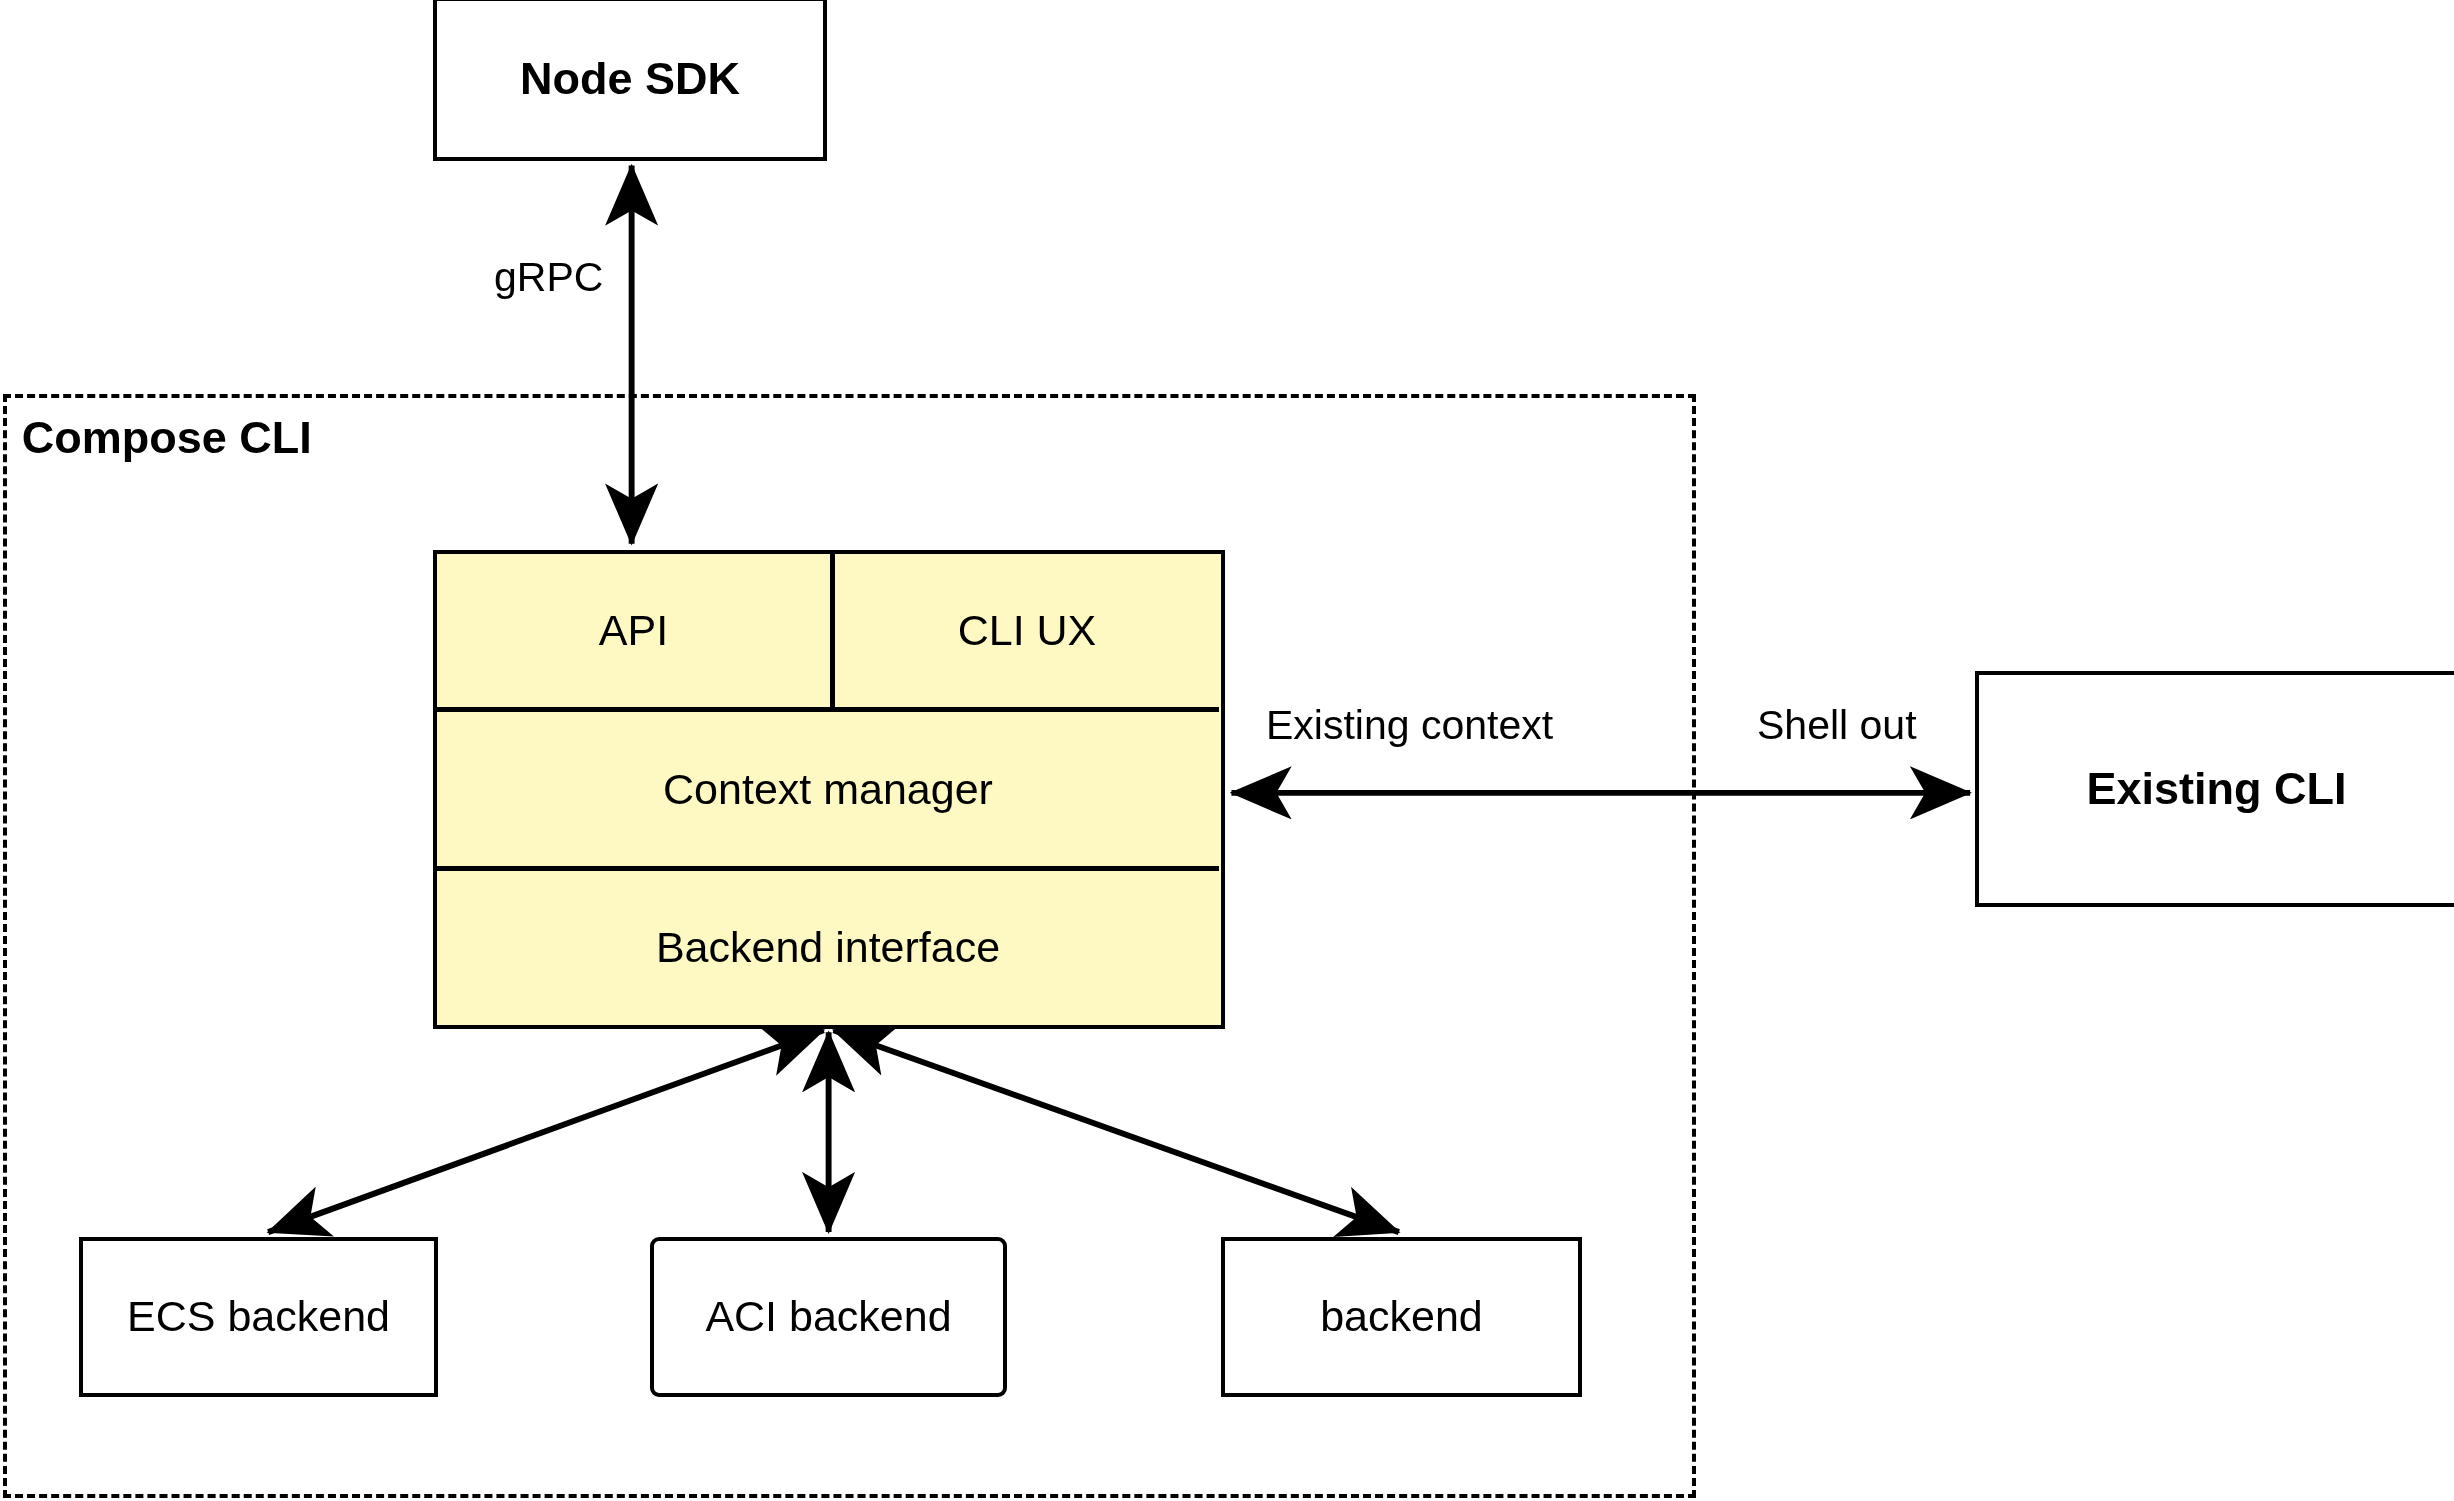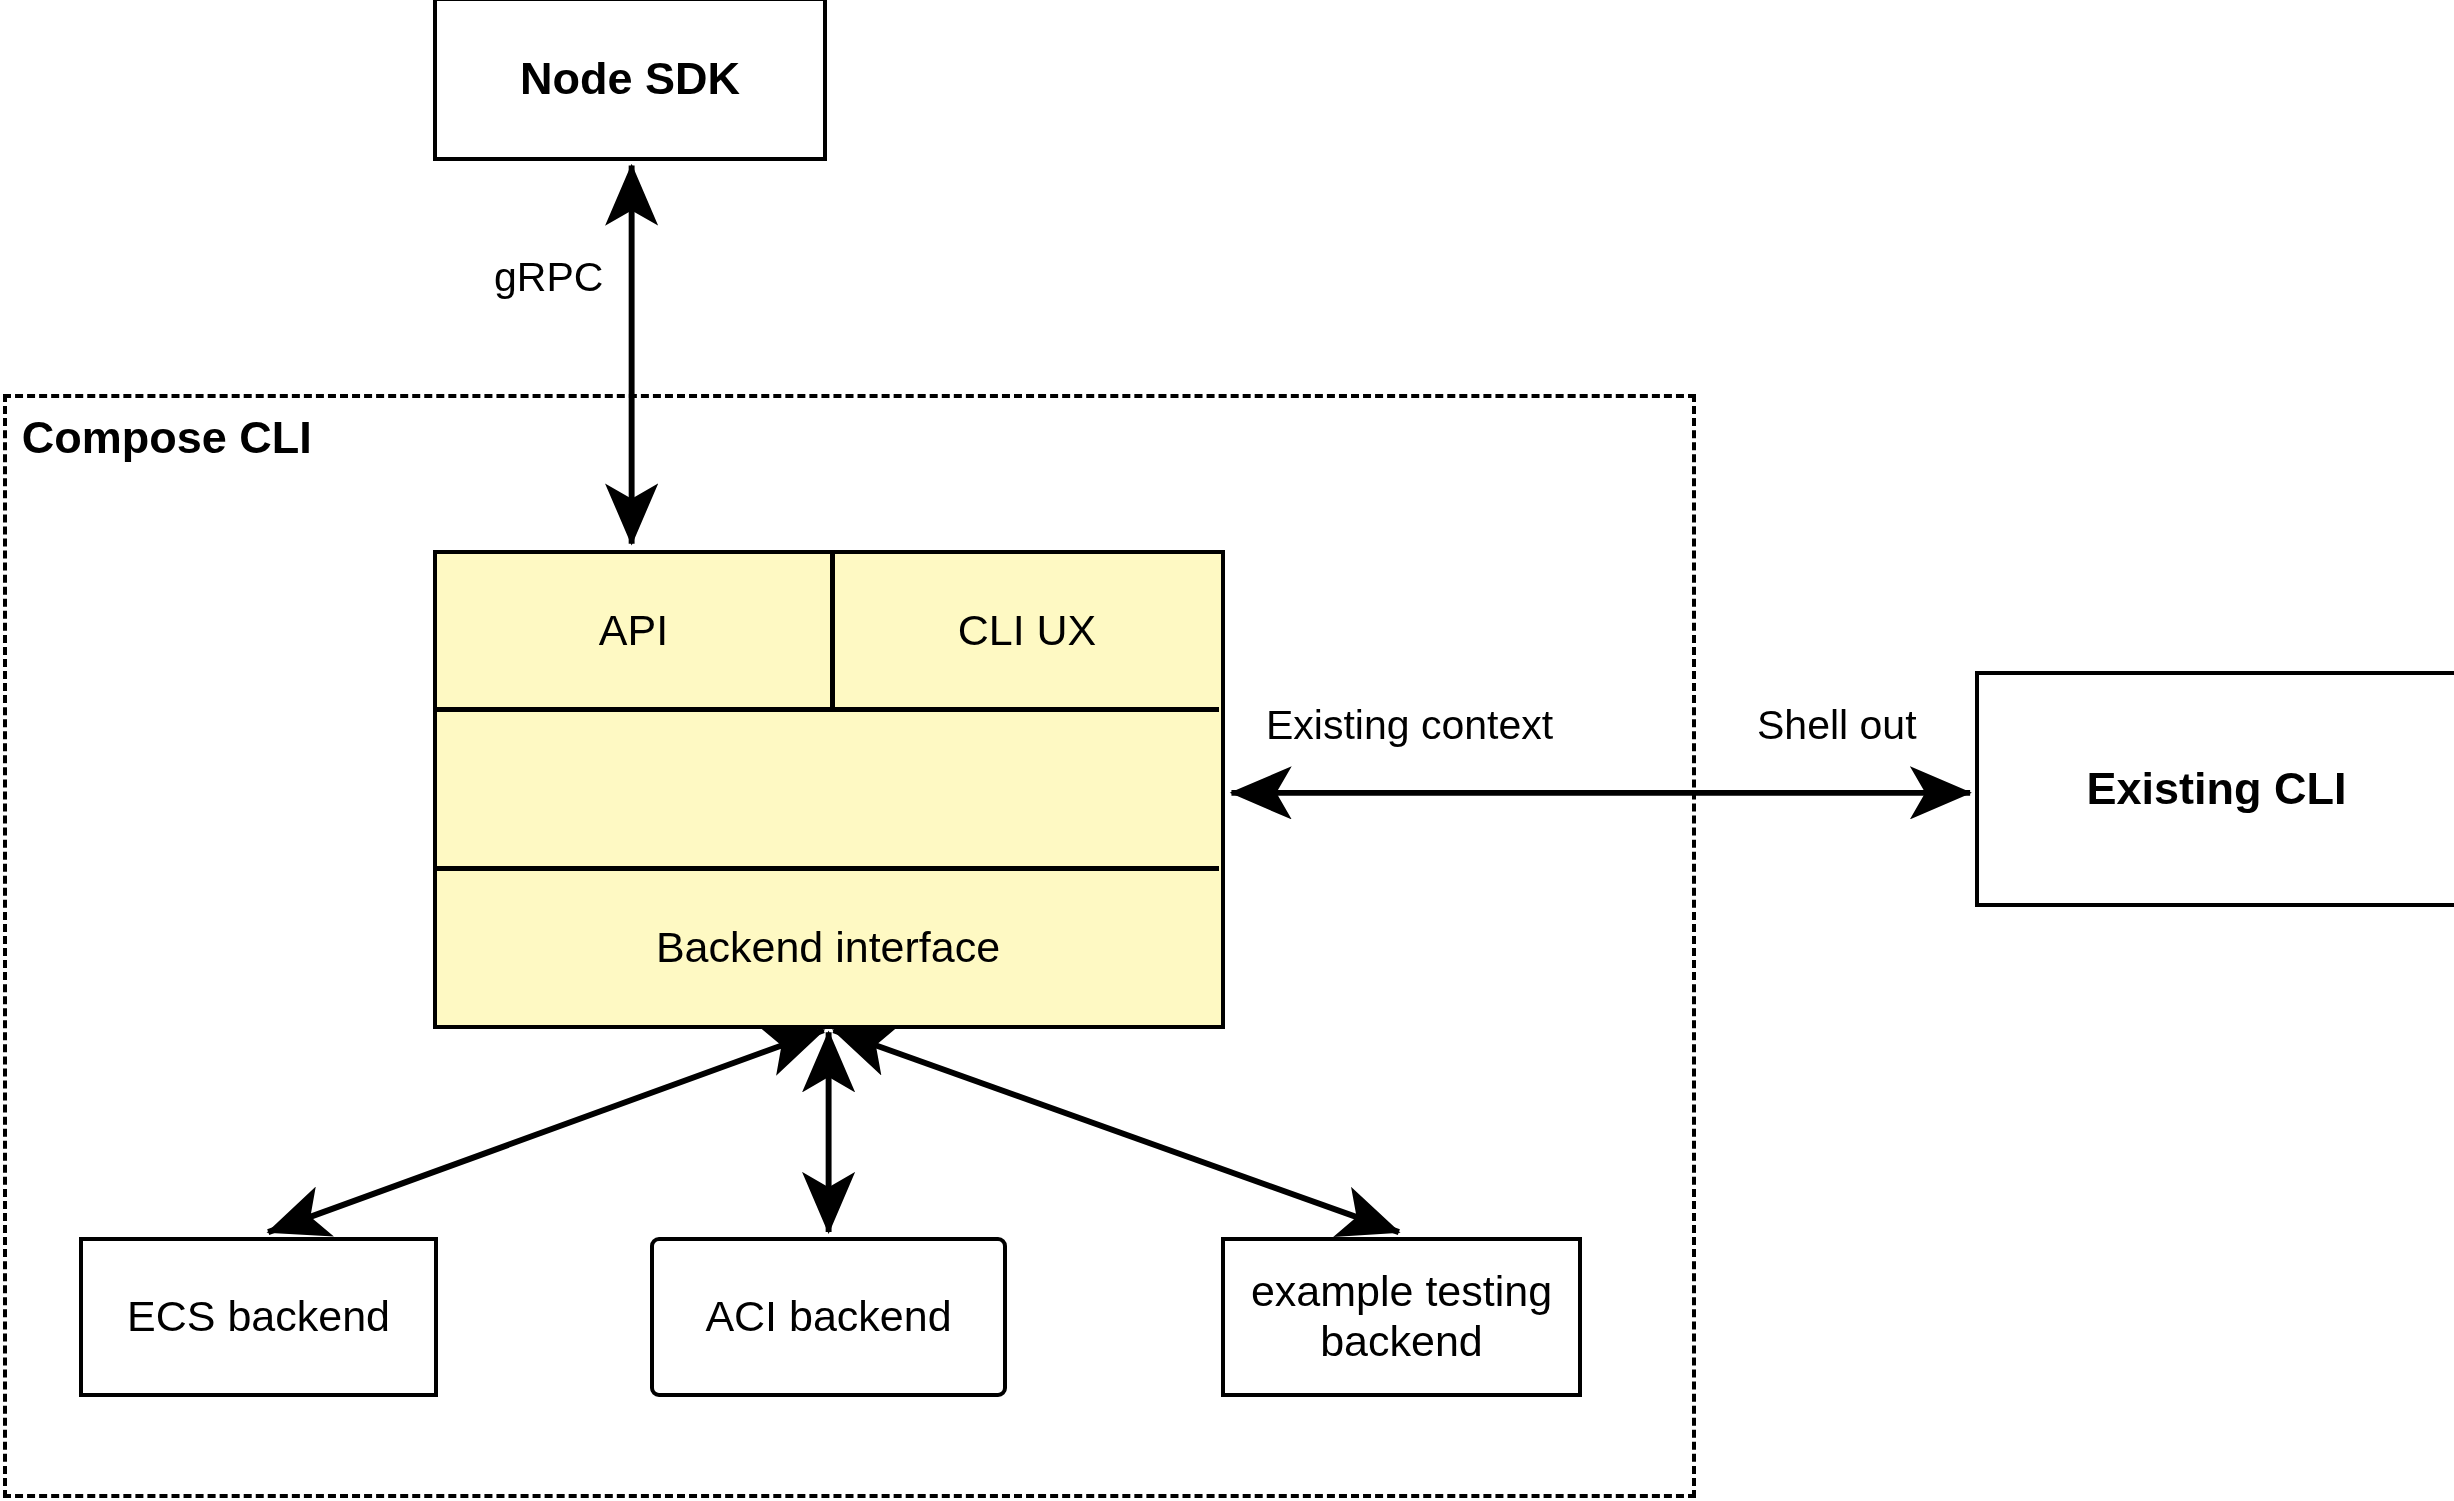--- a/index.html
+++ b/index.html
@@ -96,32 +96,32 @@
   <div class="stack" style="left:433px; top:550px; width:792px; height:479px;">
 
     <div class="stack-row fs-mid" style="left:0px; top:0px; width:393px; height:153px;">API</div>
 
     <div class="rule-v" style="left:393px; top:0px; width:4.9px; height:153px;"></div>
 
     <div class="stack-row fs-mid" style="left:398px; top:0px; width:384px; height:153px;">CLI UX</div>
 
     <div class="rule-h" style="left:0px; top:153px; width:782px; height:4.9px;"></div>
 
+    <div class="stack-row fs-mid" style="left:0px; top:158px; width:782px; height:155px;">Context manager</div>
 
     <div class="rule-h" style="left:0px; top:312px; width:782px; height:4.9px;"></div>
 
     <div class="stack-row fs-mid" style="left:0px; top:317px; width:782px; height:152px;">Backend interface</div>
   </div>
 
   <div class="box fs-mid" style="left:79px; top:1237px; width:359px; height:160px;">ECS backend</div>
 
   <div class="box fs-mid" style="left:650px; top:1237px; width:357px; height:160px;border-radius:9px;">ACI backend</div>
 
   <div class="box fs-mid" style="left:1221px; top:1237px; width:361px; height:160px; flex-direction:column;">
-    <span>example testing</span>
     <span>backend</span>
   </div>
 
   <div class="edge-label fs-lbl" style="left:486px; top:254px;">gRPC</div>
 
   <div class="edge-label fs-lbl" style="left:1258px; top:702px;text-align:right;">Existing context</div>
 
   <div class="edge-label fs-lbl" style="left:1749px; top:702px;">Shell out</div>
 
   <svg class="arrows" viewBox="0 0 2492 1524">

